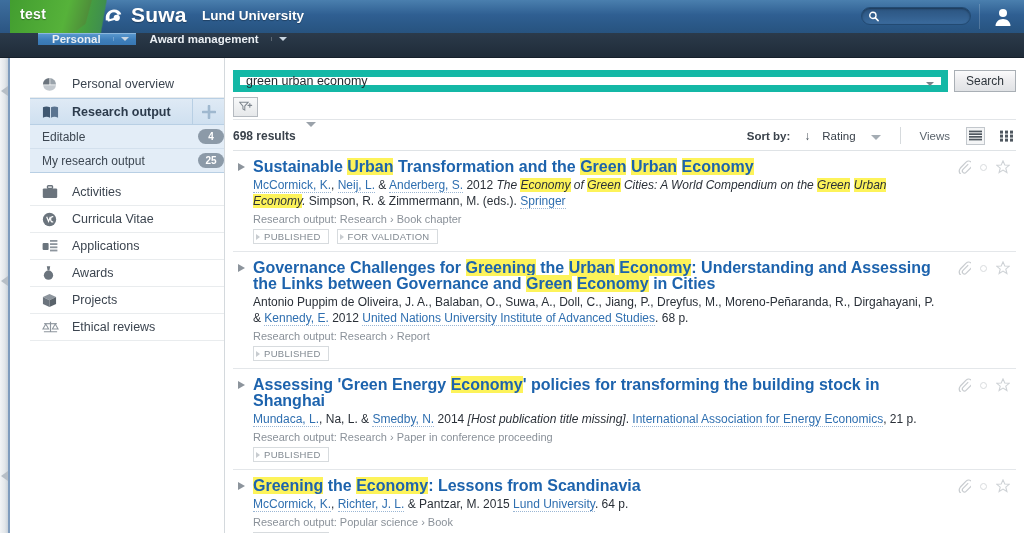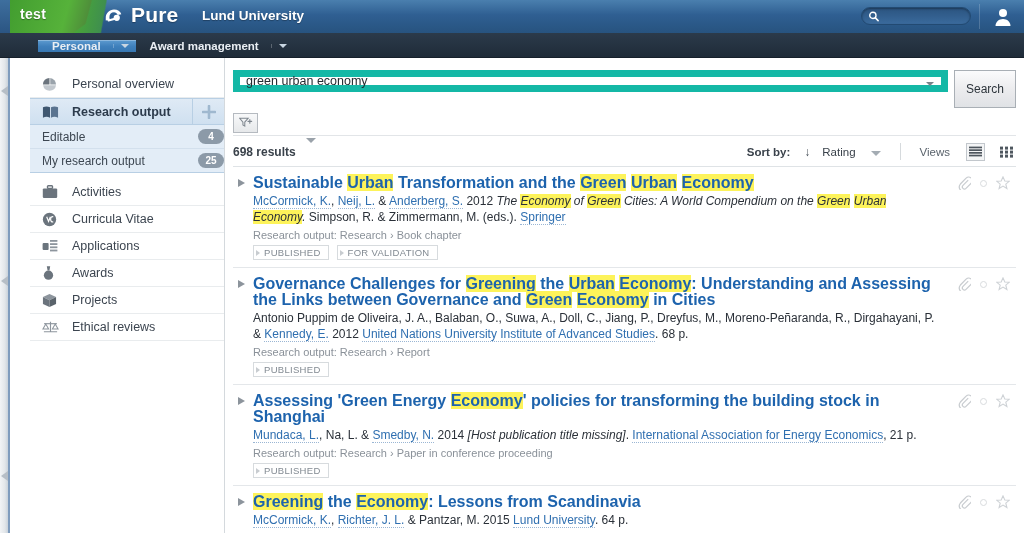--- a/index.html
+++ b/index.html
@@ -81,21 +81,21 @@
   .banner-user {
     position: absolute; right: 12px; top: 7px;
     width: 18px; height: 19px; z-index: 3;
   }
 
   
   .tabbar {
     position: relative;
     height: 25px;
     background: linear-gradient(to bottom, #2b3a4a 0%, #1f2b38 100%);
-    display: flex; align-items: center;
+    display: flex; align-items: flex-start;
     padding-left: 10px;
   }
   .tabbar:after {
     content: ""; position: absolute; left: 0; right: 0; bottom: 0;
     height: 1px; background: #16202b;
   }
   .tabbar-pad { width: 28px; }
   .tab {
     display: flex; align-items: center;
     padding: 0 0 0 14px;
@@ -229,21 +229,21 @@
     font-family: "Liberation Sans", sans-serif;
     font-size: 12.5px;
     color: #242a30;
     padding: 0 22px 0 6px;
     background: transparent;
   }
   .search-caret {
     position: absolute; right: 7px; top: 9px;
   }
   .search-btn {
-    width: 62px; height: 38px;
+    width: 62px; height: 22px;
     border: 1px solid #a9afb5;
     background: linear-gradient(to bottom, #fbfbfc 0%, #ececee 50%, #e0e2e5 100%);
     font-size: 12px; color: #2e353c;
     display: flex; align-items: center; justify-content: center;
     cursor: default;
   }
   .filterrow {
     margin-top: 6px;
     height: 22px;
     display: flex; align-items: center;
@@ -362,21 +362,21 @@
   <div class="banner-green"></div>
   <div class="banner-left-strip"></div>
   <div class="banner-test">test</div>
 
   <div class="brand">
     <svg class="brand-logo" viewBox="0 0 24 24">
       <path d="M3 14c0-5 4-9 9-9 4 0 7 2 8 5l-4 1c-1-2-2-3-4-3-3 0-5 2-5 5 0 1 0 2 1 3l-5 1c-0-1 0-2 0-3z" fill="#ffffff"></path>
       <circle cx="15" cy="14" r="3.4" fill="#ffffff"></circle>
       <path d="M6 17l7-2" stroke="#ffffff" stroke-width="2.2" fill="none" stroke-linecap="round"></path>
     </svg>
-    <span class="brand-name">Pure</span>
+    <span class="brand-name">Suwa</span>
   </div>
   <div class="brand-univ">Lund University</div>
 
   <div class="banner-search">
     <svg class="sicon" viewBox="0 0 16 16">
       <circle cx="6.5" cy="6.5" r="4.2" stroke="#ffffff" stroke-width="1.8" fill="none"></circle>
       <path d="M9.8 9.8 L13.5 13.5" stroke="#ffffff" stroke-width="2" stroke-linecap="round"></path>
     </svg>
   </div>
   <div class="banner-divider"></div>

